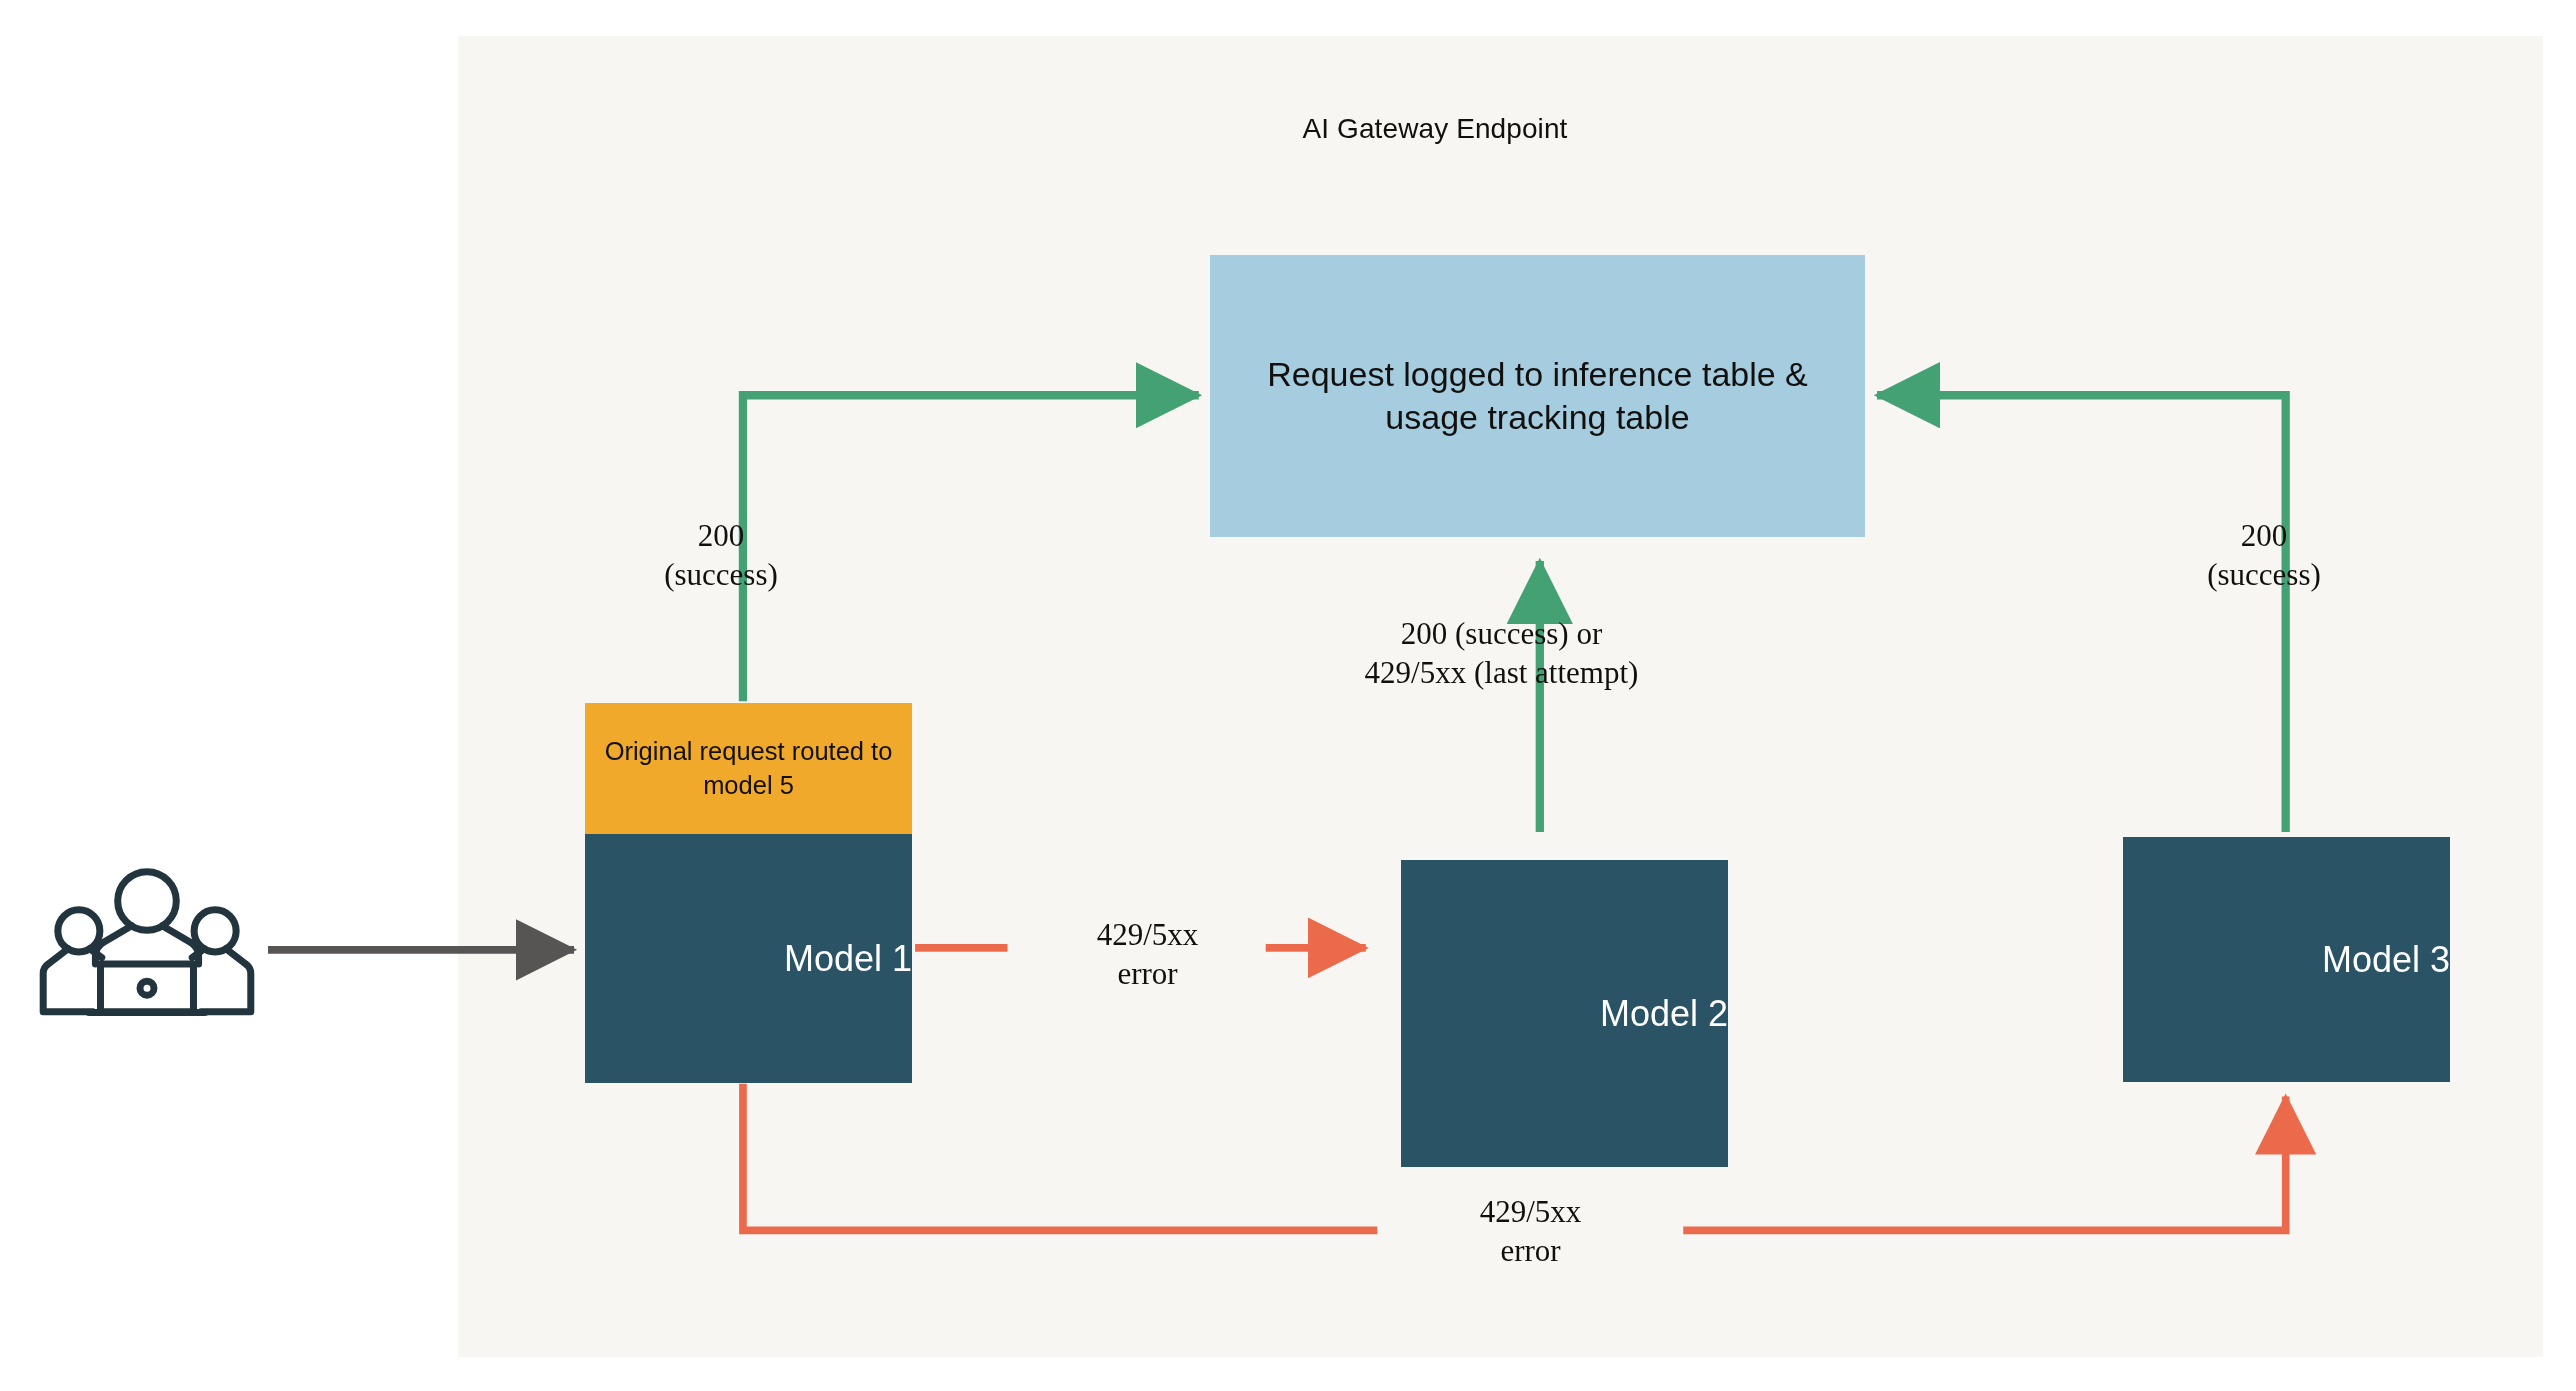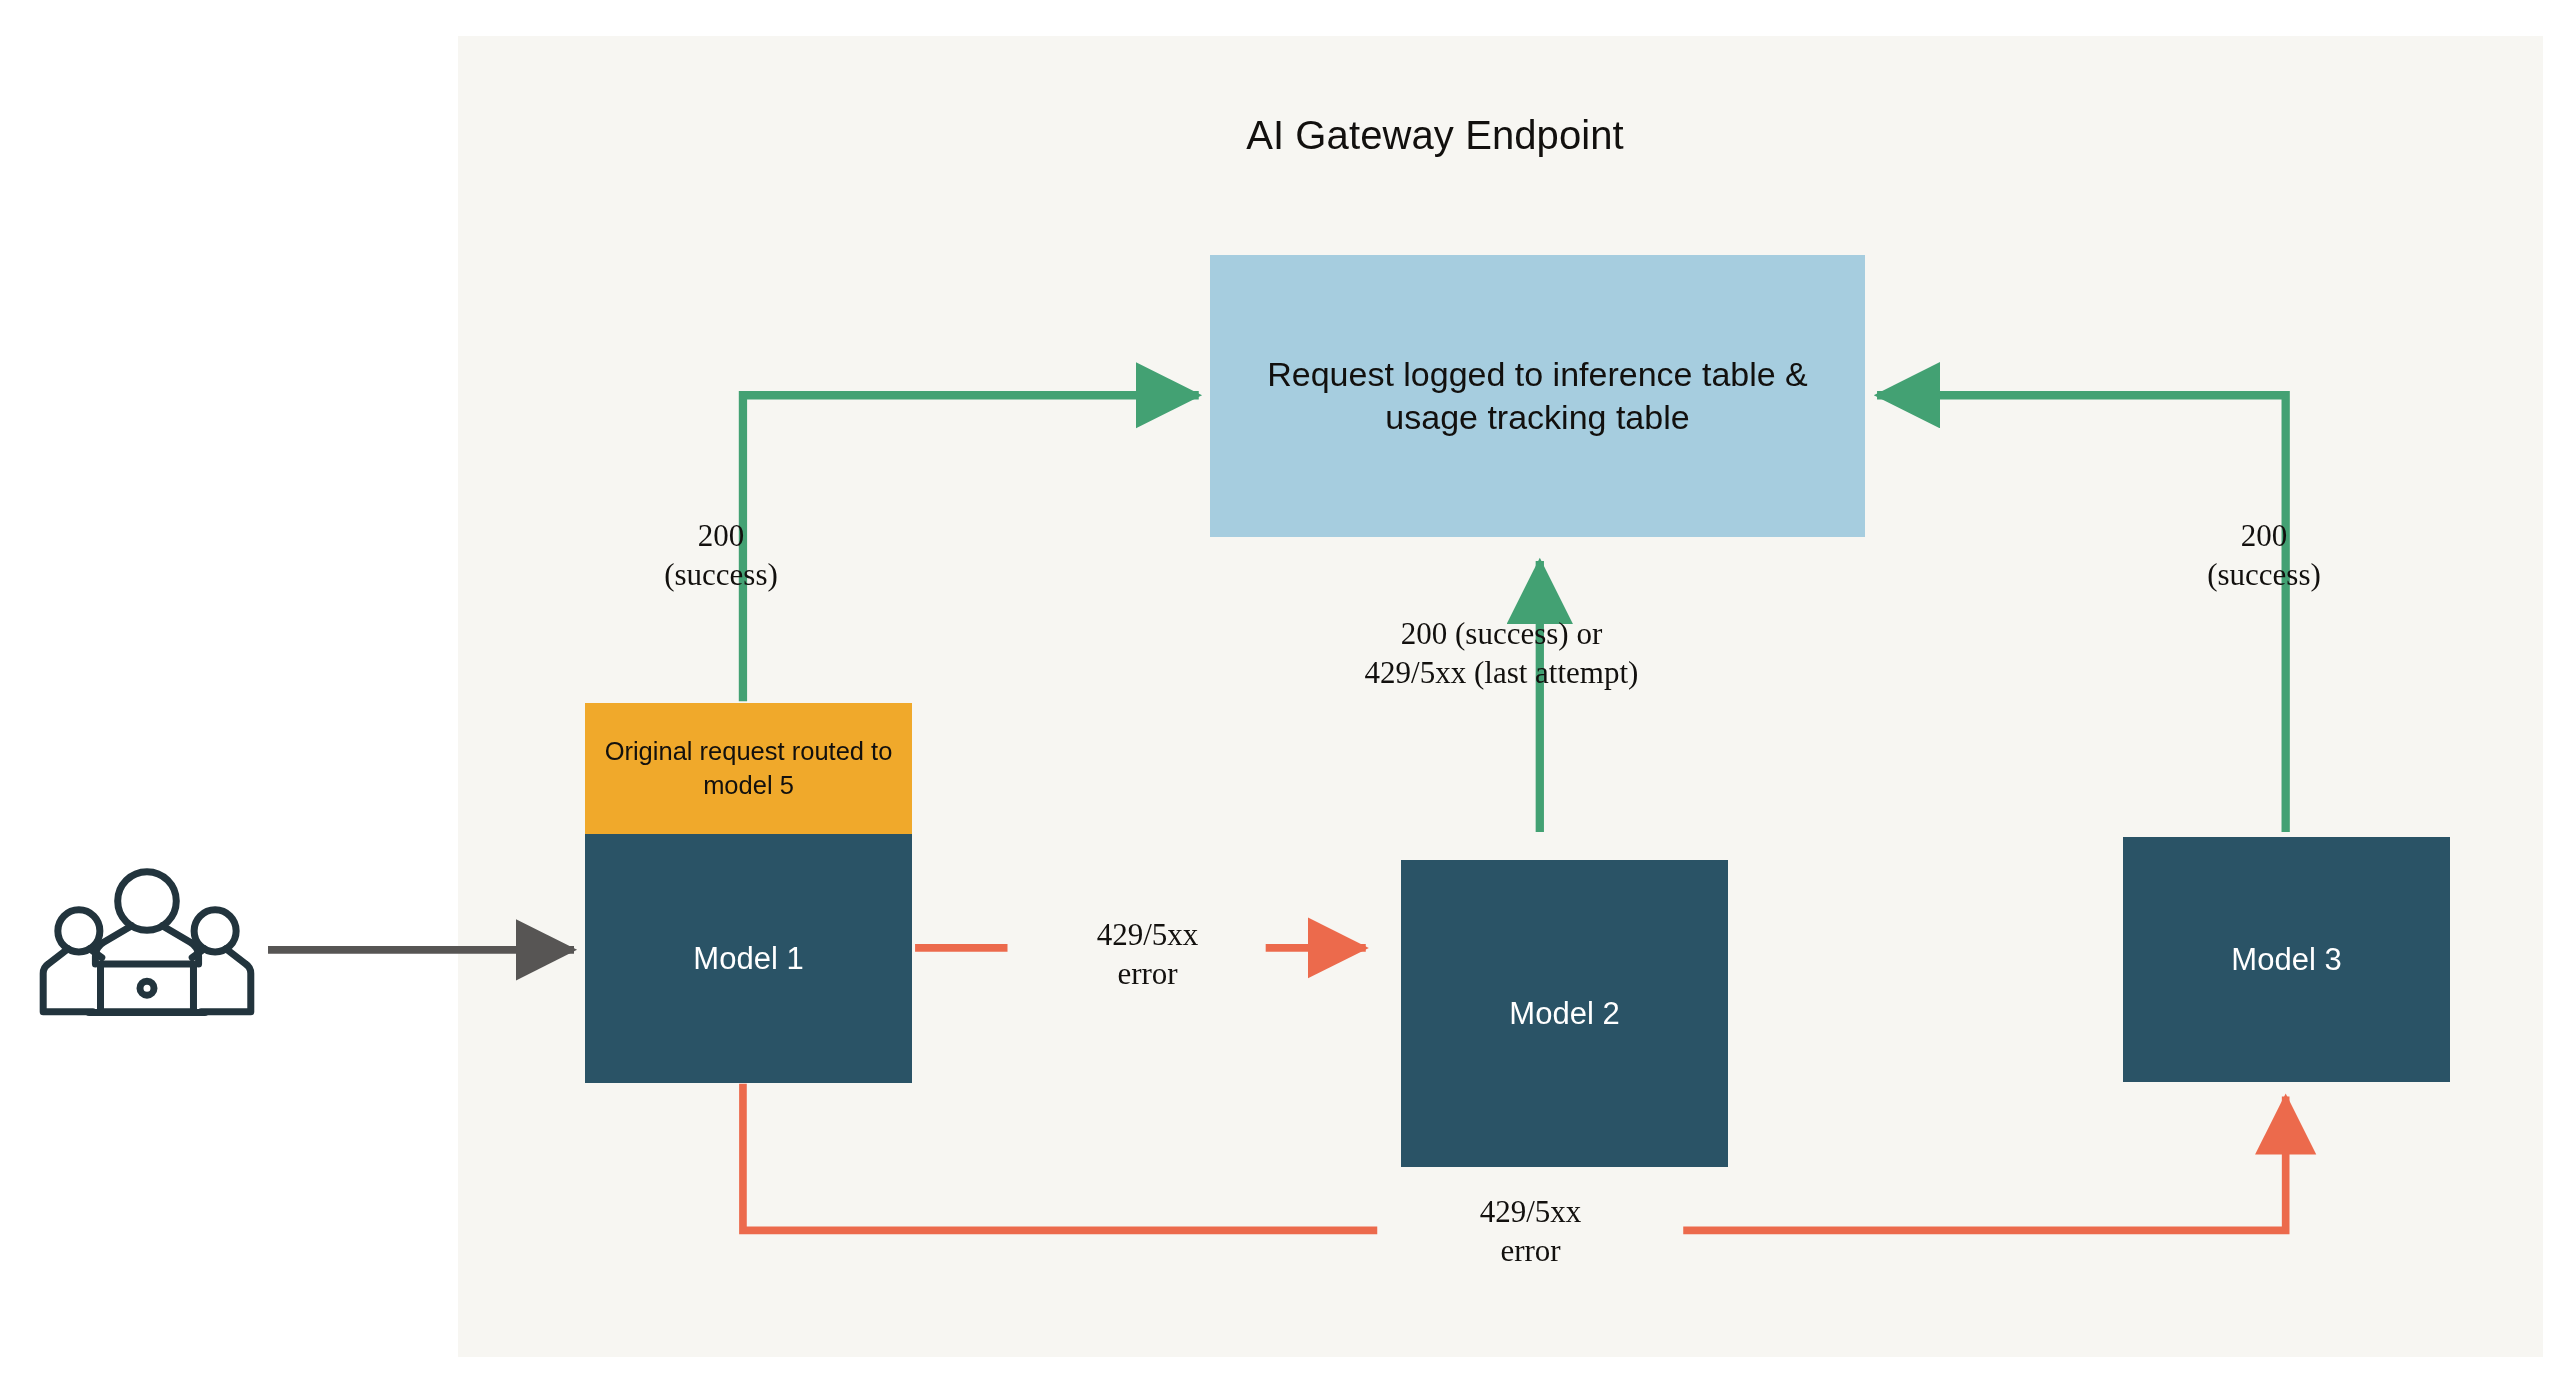--- a/index.html
+++ b/index.html
@@ -16,21 +16,21 @@
     left: 458px; top: 36px;
     width: 2085px; height: 1321px;
     background: #f7f6f2;
   }
 
   .diagram-title {
     position: absolute;
     left: 1116px; top: 113px;
     width: 638px;
     text-align: center;
-    font-size: 40px;
+    font-size: 28px;
     color: #12100e;
     letter-spacing: 0.1px;
   }
 
   .node {
     position: absolute;
     display: flex;
     align-items: center;
     justify-content: center;
     text-align: center;
@@ -51,21 +51,22 @@
     width: 327px; height: 131px;
     background: #f0a92b;
     color: #12100e;
     font-size: 25.5px;
     line-height: 1.3;
   }
 
   .model-box {
     background: #2a5366;
     color: #ffffff;
-    font-size: 31px;
+    font-size: 36px;
+    justify-content: flex-end;
   }
   .model1 { left: 585px; top: 834px; width: 327px; height: 249px; }
   .model2 { left: 1377px; top: 860px; width: 327px; height: 307px; margin-left: 24px; }
   .model3 { left: 2123px; top: 837px; width: 327px; height: 245px; }
 
   .edge-label {
     position: absolute;
     text-align: center;
     color: #12100e;
     font-size: 31px;

